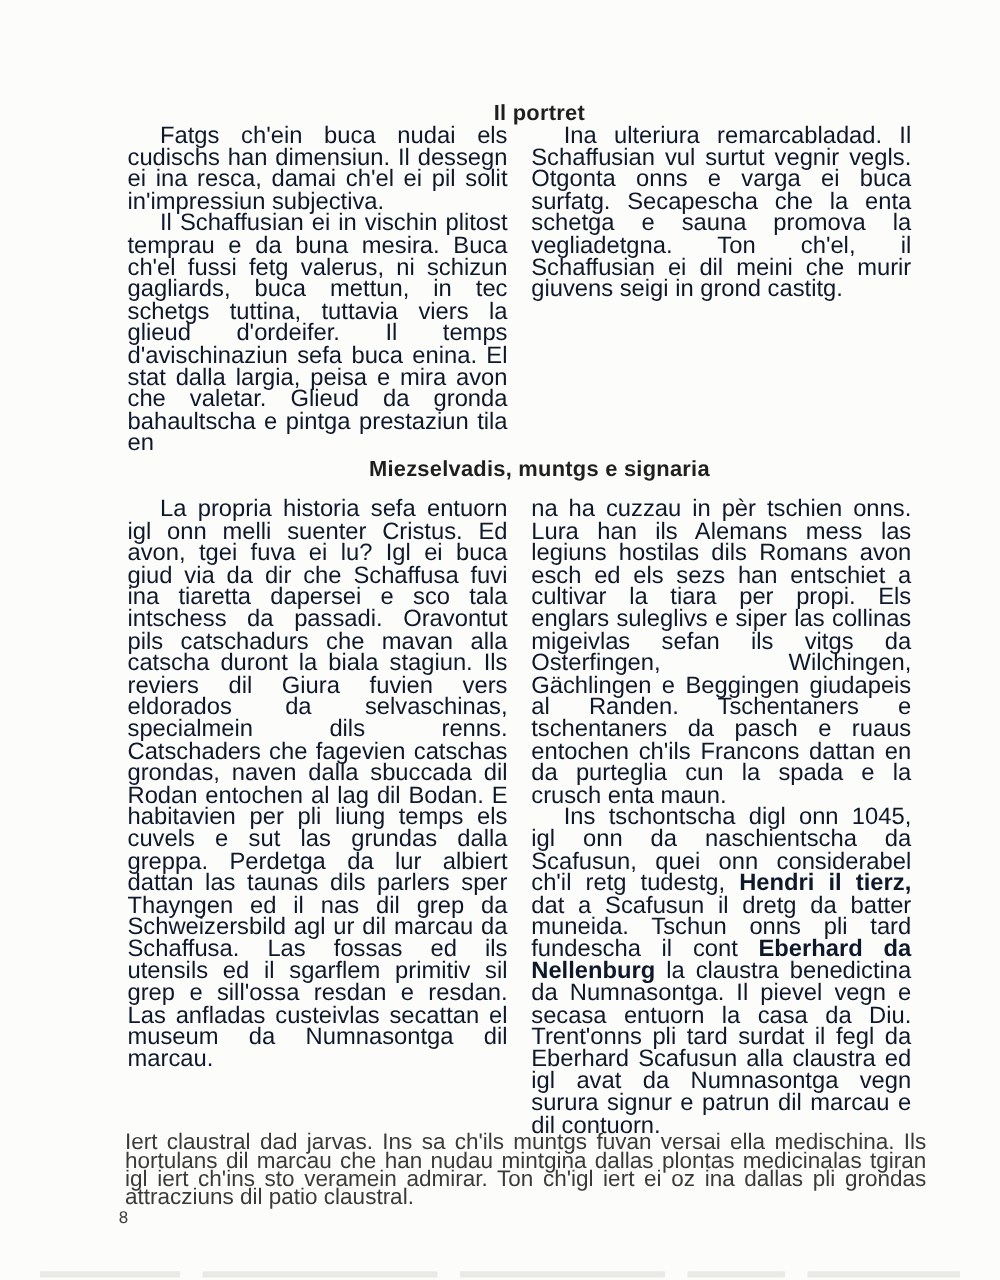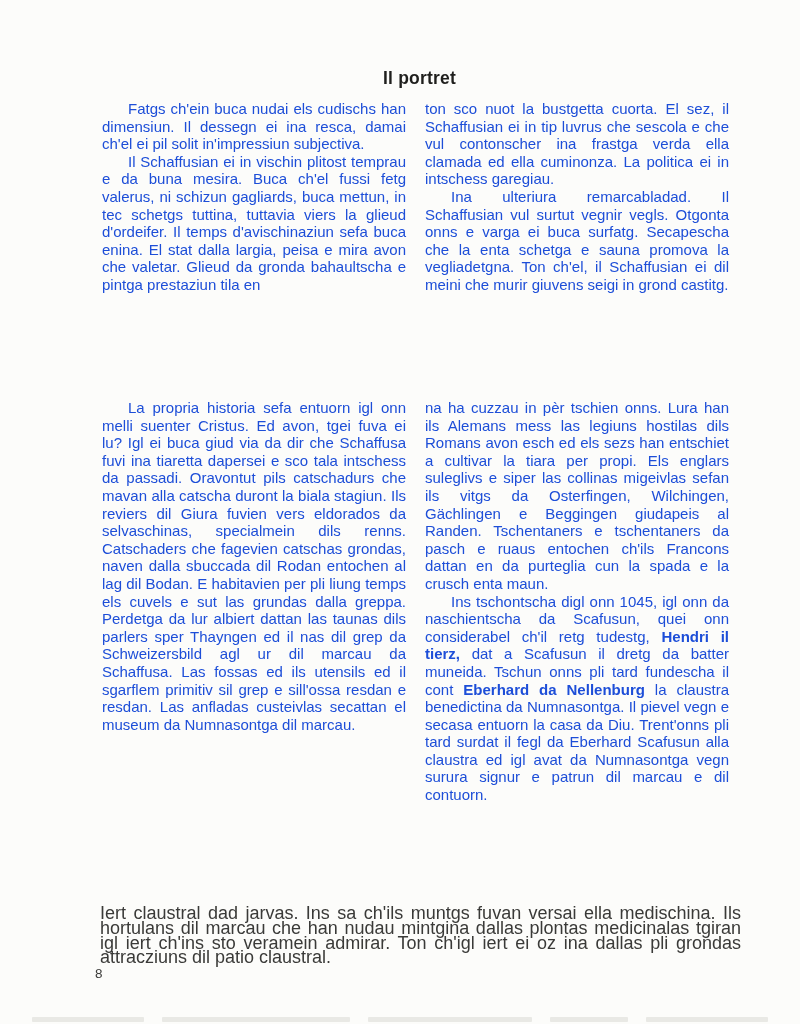--- a/index.html
+++ b/index.html
@@ -10,45 +10,45 @@
     height: 1024px;
     background: #fcfcfa;
     font-family: "Liberation Sans", sans-serif;
     color: #2e2e2c;
     overflow: hidden;
   }
   .title {
     position: absolute;
     left: 102px;
     width: 627px;
-    margin: 4px;
+    margin: 16px;
     text-align: center;
     font-size: 17.5px;
     font-weight: bold;
     letter-spacing: 0.2px;
     color: #1f1f1d;
   }
   .t1 { top: 64px; }
   .t2 { top: 349px; }
   .cols {
     position: absolute;
     left: 102px;
     width: 627px;
     display: flex;
     gap: 19px;
   }
   .cols-1 { top: 100px; }
   .cols-2 { top: 399px; justify-content: center; }
   .col {
     flex: 0 0 304px;
     width: 304px;
-    font-size: 15px;
+    font-size: 19px;
     line-height: 17.6px;
     text-align: justify;
-    color: #1d4ed8;
+    color: #0f172a;
   }
   .para { margin: 0; }
   .para.indent { text-indent: 26px; }
   .b { font-weight: bold; }
   .caption {
     position: absolute;
     left: 100px;
     top: 906px;
     width: 641px;
     font-size: 18px;
@@ -89,25 +89,25 @@
 <div class="page">
 
   <h1 class="title t1">Il portret</h1>
 
   <div class="cols cols-1">
       <div class="col">
         <p class="para indent"><span>Fatgs ch'ein buca nudai els cudischs han dimensiun. Il dessegn ei ina resca, damai ch'el ei pil solit in'impressiun subjectiva.</span></p>
         <p class="para indent"><span>Il Schaffusian ei in vischin plitost temprau e da buna mesira. Buca ch'el fussi fetg valerus, ni schizun gagliards, buca mettun, in tec schetgs tuttina, tuttavia viers la glieud d'ordeifer. Il temps d'avischinaziun sefa buca enina. El stat dalla largia, peisa e mira avon che valetar. Glieud da gronda bahaultscha e pintga prestaziun tila en</span></p>
       </div>
       <div class="col">
-        <p class="para"><span>ton sco nuot la bustgetta cuorta. El sez, il Schaffusian ei in tip luvrus che sescola e che vul contonscher ina frastga verda ella clamada ed ella cuminonza. La politica ei in intschess garegiau.</span></p>
         <p class="para indent"><span>Ina ulteriura remarcabladad. Il Schaffusian vul surtut vegnir vegls. Otgonta onns e varga ei buca surfatg. Secapescha che la enta schetga e sauna promova la vegliadetgna. Ton ch'el, il Schaffusian ei dil meini che murir giuvens seigi in grond castitg.</span></p>
       </div>
     </div>
 
+  <h1 class="title t2">Miezselvadis, muntgs e signaria</h1>
 
   <div class="cols cols-2">
       <div class="col">
         <p class="para indent"><span>La propria historia sefa entuorn igl onn melli suenter Cristus. Ed avon, tgei fuva ei lu? Igl ei buca giud via da dir che Schaffusa fuvi ina tiaretta dapersei e sco tala intschess da passadi. Oravontut pils catschadurs che mavan alla catscha duront la biala stagiun. Ils reviers dil Giura fuvien vers eldorados da selvaschinas, specialmein dils renns. Catschaders che fagevien catschas grondas, naven dalla sbuccada dil Rodan entochen al lag dil Bodan. E habitavien per pli liung temps els cuvels e sut las grundas dalla greppa. Perdetga da lur albiert dattan las taunas dils parlers sper Thayngen ed il nas dil grep da Schweizersbild agl ur dil marcau da Schaffusa. Las fossas ed ils utensils ed il sgarflem primitiv sil grep e sill'ossa resdan e resdan. Las anfladas custeivlas secattan el museum da Numnasontga dil marcau.</span></p>
       </div>
       <div class="col">
         <p class="para"><span>na ha cuzzau in pèr tschien onns. Lura han ils Alemans mess las legiuns hostilas dils Romans avon esch ed els sezs han entschiet a cultivar la tiara per propi. Els englars suleglivs e siper las collinas migeivlas sefan ils vitgs da Osterfingen, Wilchingen, Gächlingen e Beggingen giudapeis al Randen. Tschentaners e tschentaners da pasch e ruaus entochen ch'ils Francons dattan en da purteglia cun la spada e la crusch enta maun.</span></p>
         <p class="para indent"><span>Ins tschontscha digl onn 1045, igl onn da naschientscha da Scafusun, quei onn considerabel ch'il retg tudestg, </span><span class="b">Hendri il tierz,</span><span> dat a Scafusun il dretg da batter muneida. Tschun onns pli tard fundescha il cont </span><span class="b">Eberhard da Nellenburg</span><span> la claustra benedictina da Numnasontga. Il pievel vegn e secasa entuorn la casa da Diu. Trent'onns pli tard surdat il fegl da Eberhard Scafusun alla claustra ed igl avat da Numnasontga vegn surura signur e patrun dil marcau e dil contuorn.</span></p>
       </div>
     </div>

